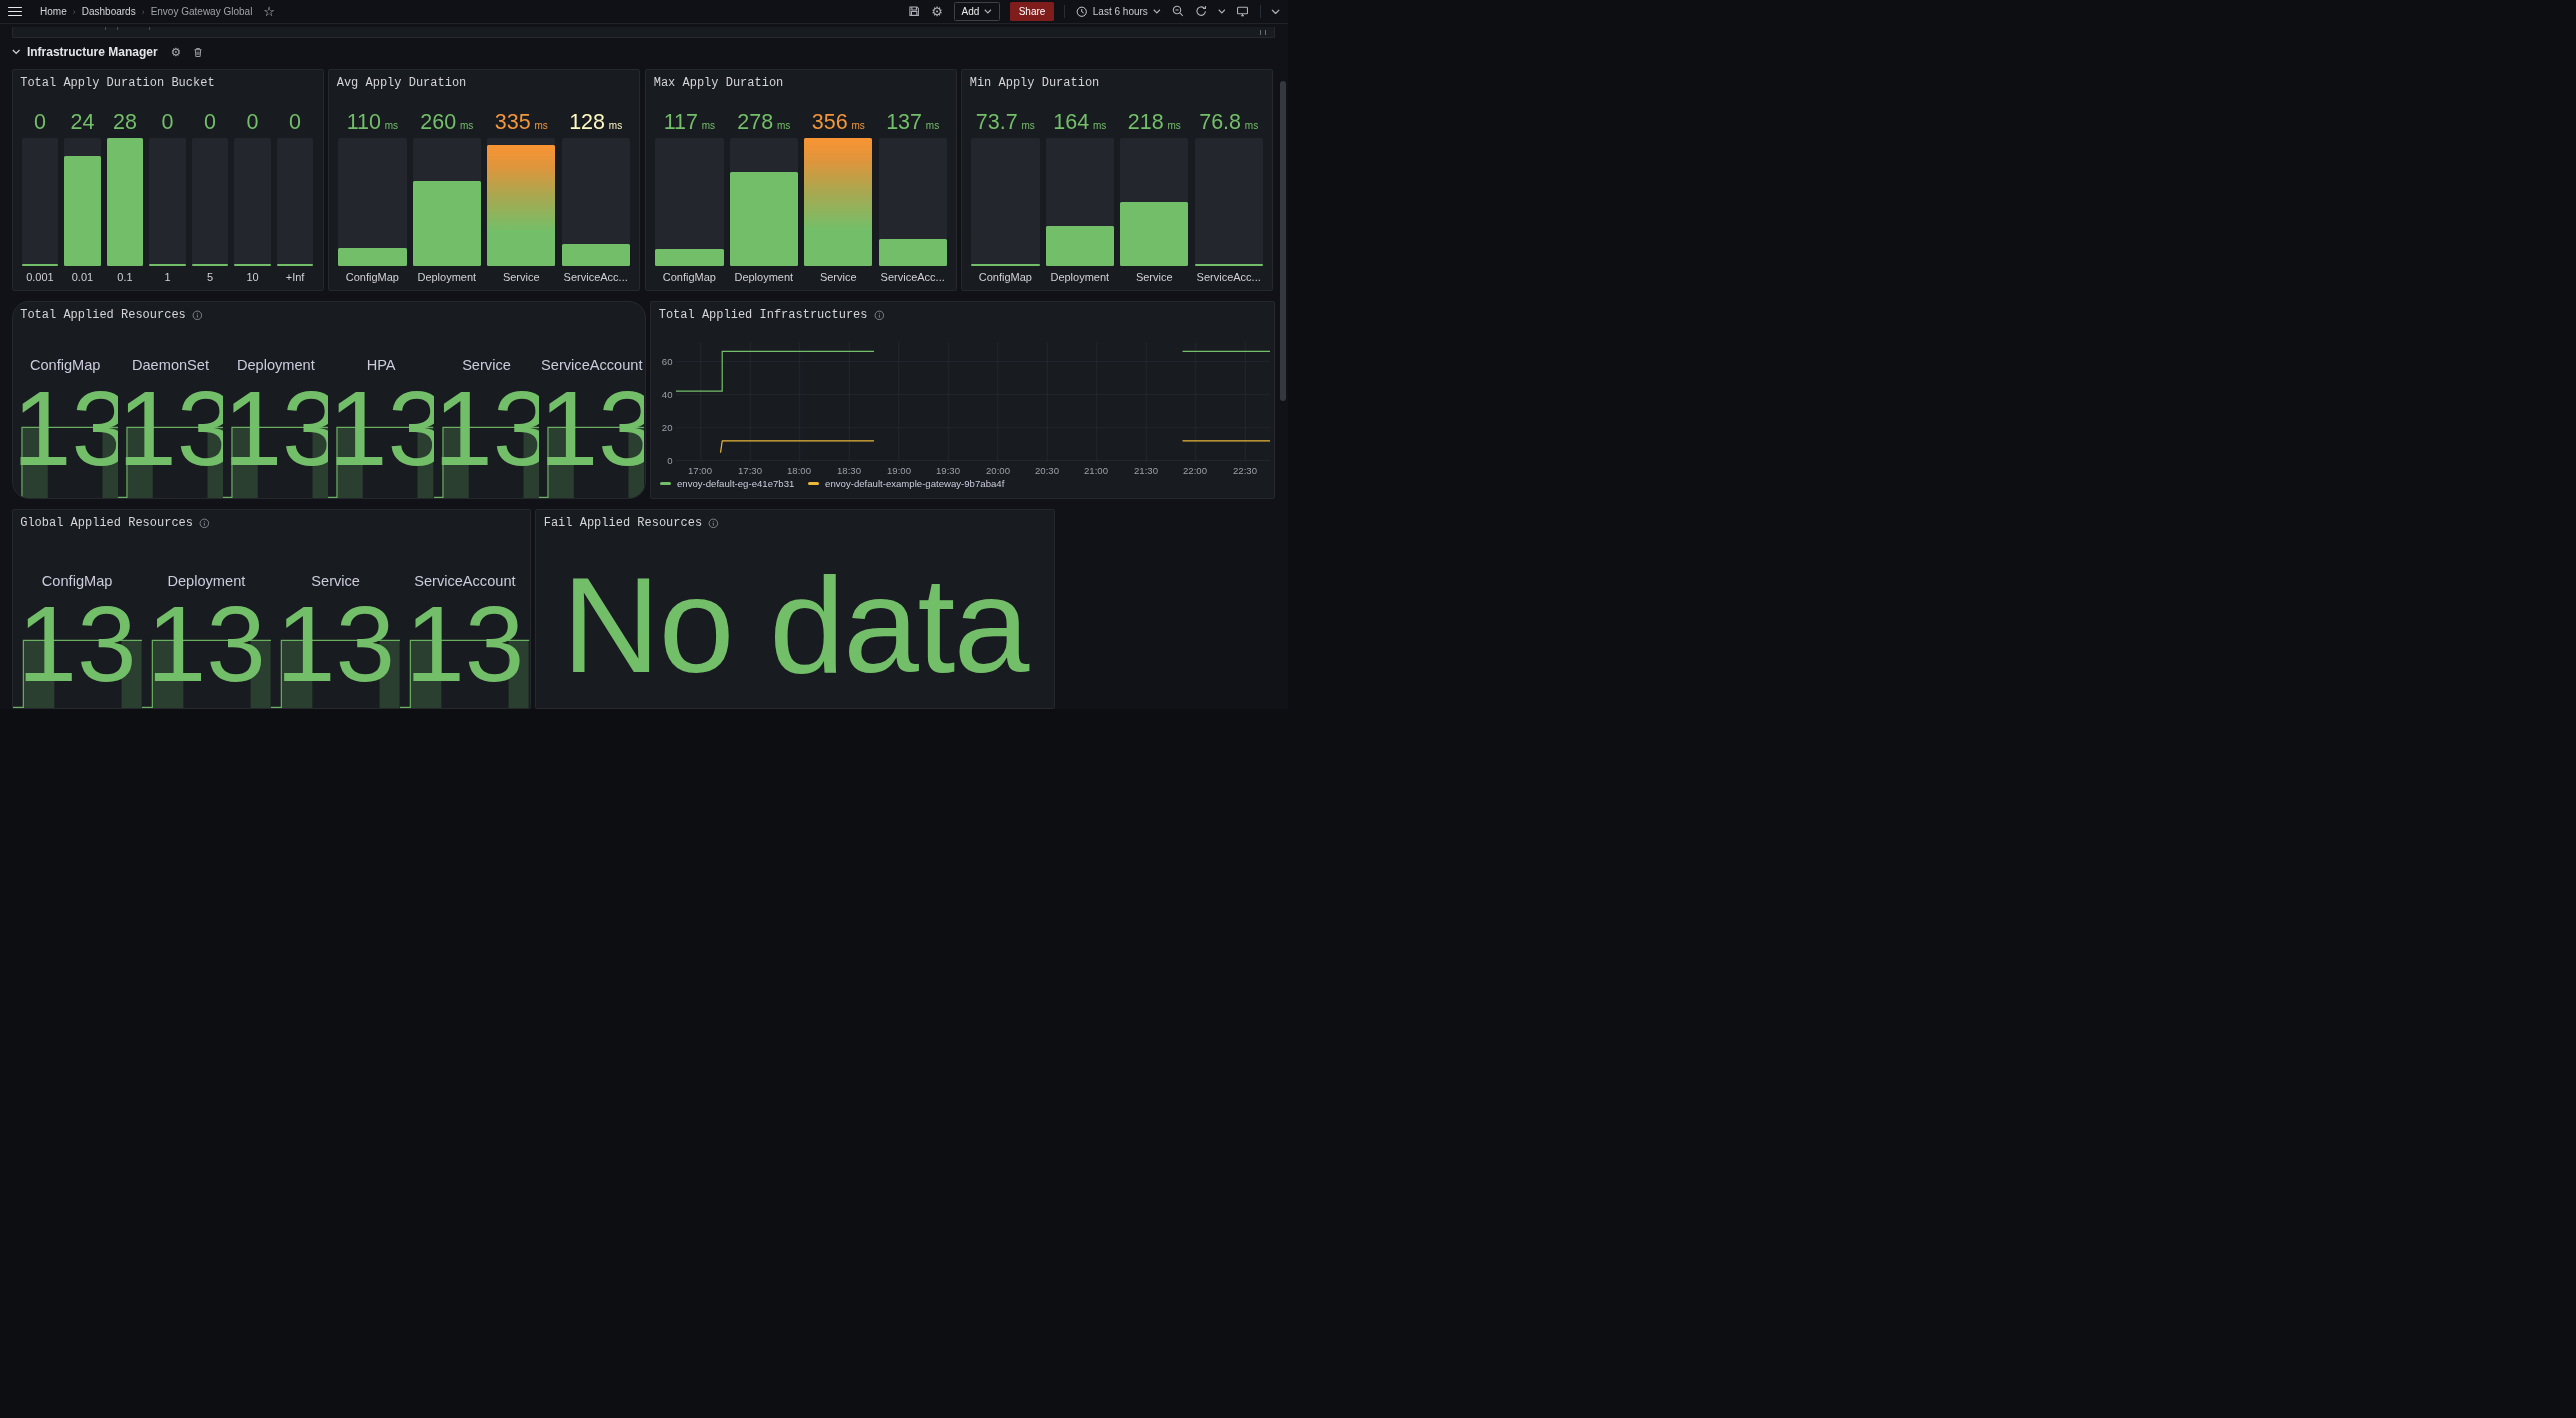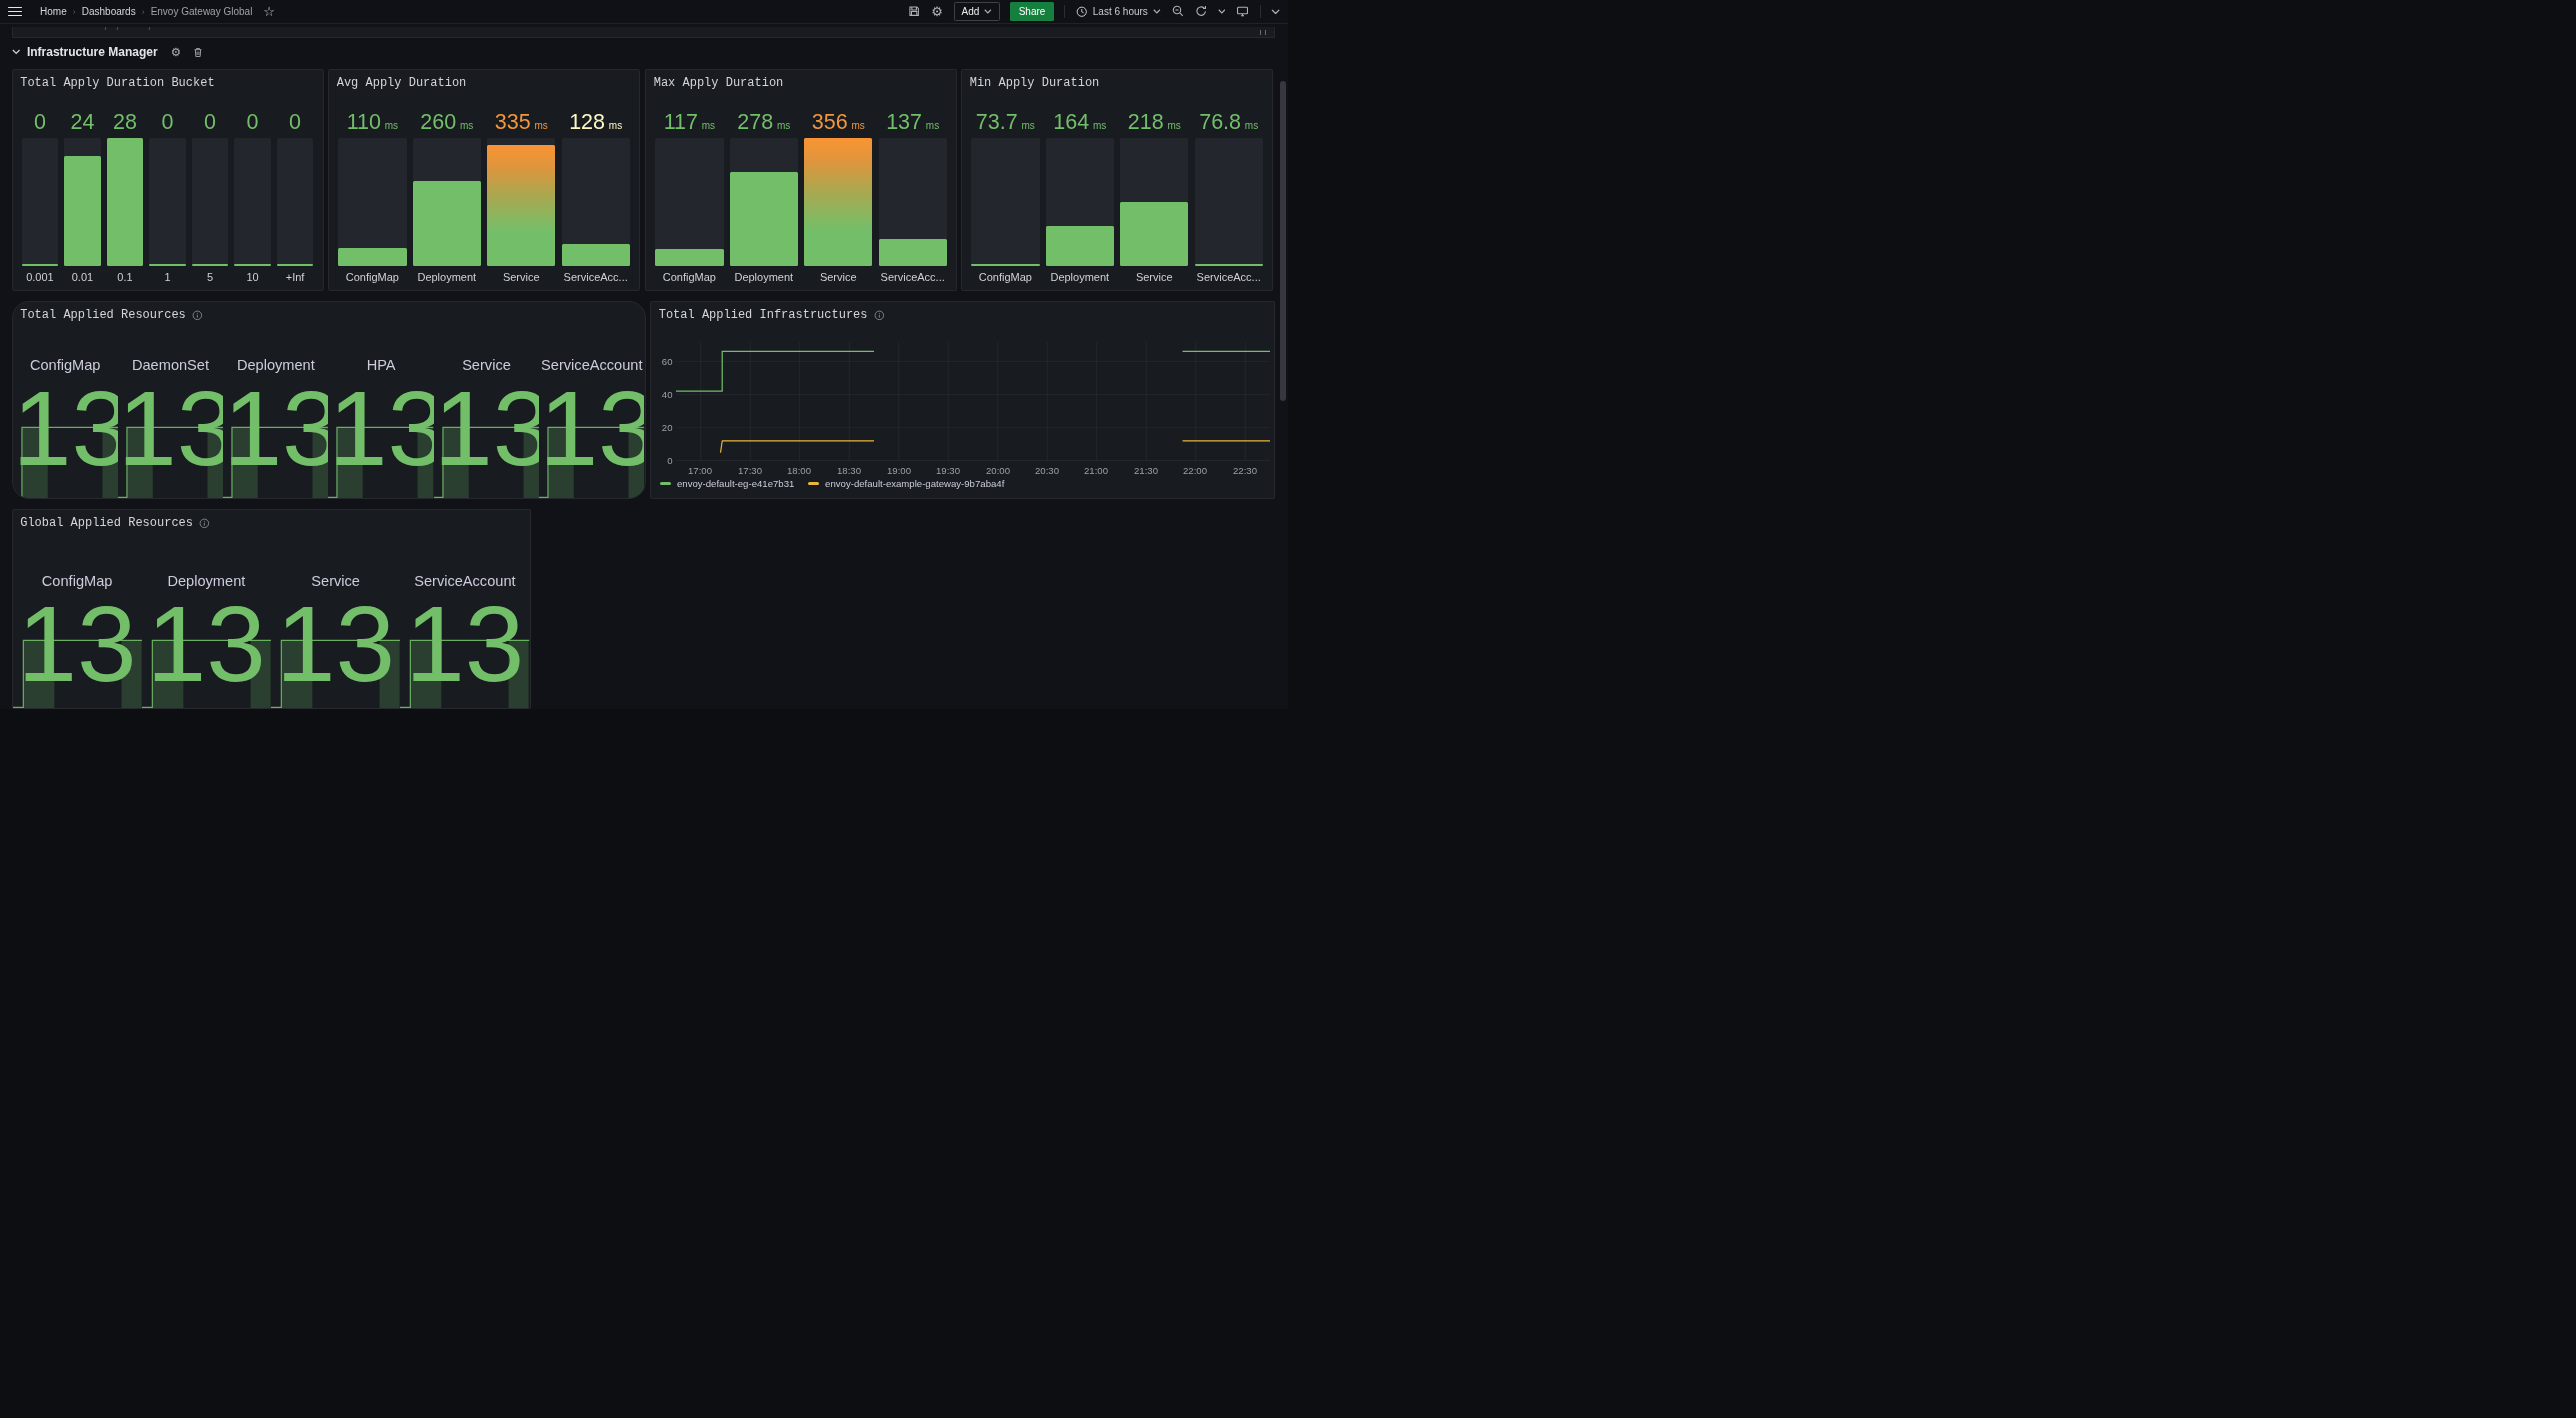--- a/index.html
+++ b/index.html
@@ -117,21 +117,21 @@
             <path d="M4.5 13.5 v-5 h7 v5"></path>
         </svg>
         </span>
       <span class="icon" style="font-size:13px;">⚙</span>
       <button class="btn-add">
         <span>Add</span>
         <svg width="7.7" height="4.6" viewBox="0 0 10 6" fill="none" stroke="#aeb1b7" stroke-width="1.5">
             <polyline points="1,1 5,5 9,1"></polyline>
           </svg>
       </button>
-      <button class="btn-share" style="background: #15803d;">Share</button>
+      <button class="btn-share" style="background: #7f1d1d;">Share</button>
       <div class="vsep"></div>
       <div class="time-widget">
         <span class="icon">
           <svg width="11.5" height="11.5" viewBox="0 0 15 15" fill="none" stroke="#c9cbd0" stroke-width="1.3">
             <circle cx="7.5" cy="7.5" r="6"></circle>
               <polyline points="7.5,4 7.5,7.5 10,9"></polyline>
           </svg>
           </span>
         <span>Last 6 hours</span>
         <svg width="7.7" height="4.6" viewBox="0 0 10 6" fill="none" stroke="#aeb1b7" stroke-width="1.5">
@@ -565,16 +565,29 @@
           <div class="stat-value" style="top:81px; font-size:107px; color:#73bf69">13</div>
           <svg class="spark" height="69" viewBox="0 0 100 100" preserveAspectRatio="none">
             <polygon points="8,100 8,2 32,2 32,100" fill="rgba(115,191,105,0.22)"></polygon>
             <polygon points="84,100 84,2 99.5,2 99.5,100" fill="rgba(115,191,105,0.22)"></polygon>
             <path d="M0,99 H8 V2 H100" fill="none" stroke="#73bf69" stroke-width="1.2" vector-effect="non-scaling-stroke" opacity="0.9"></path>
           </svg>
         </div>
       </div>
   </div>
 
+  <div class="panel r3 p8">
+    <div class="ptitle">
+      <span>Fail Applied Resources</span>
+      <span class="icon">
+        <svg width="10.7" height="10.7" viewBox="0 0 14 14" fill="none" stroke="#888b92" stroke-width="1.2">
+          <circle cx="7" cy="7" r="5.6"></circle>
+            <line x1="7" y1="6.2" x2="7" y2="10"></line>
+            <circle cx="7" cy="4.2" r="0.7" fill="#888b92" stroke="none"></circle>
+        </svg>
+        </span>
+    </div>
+    <div class="nodata" style="color: rgb(115, 191, 105);">No data</div>
+  </div>
 
   <div class="scrollbar-thumb" style="top:81px; height:320px;"></div>
 </div>
 
 
 </body></html>

